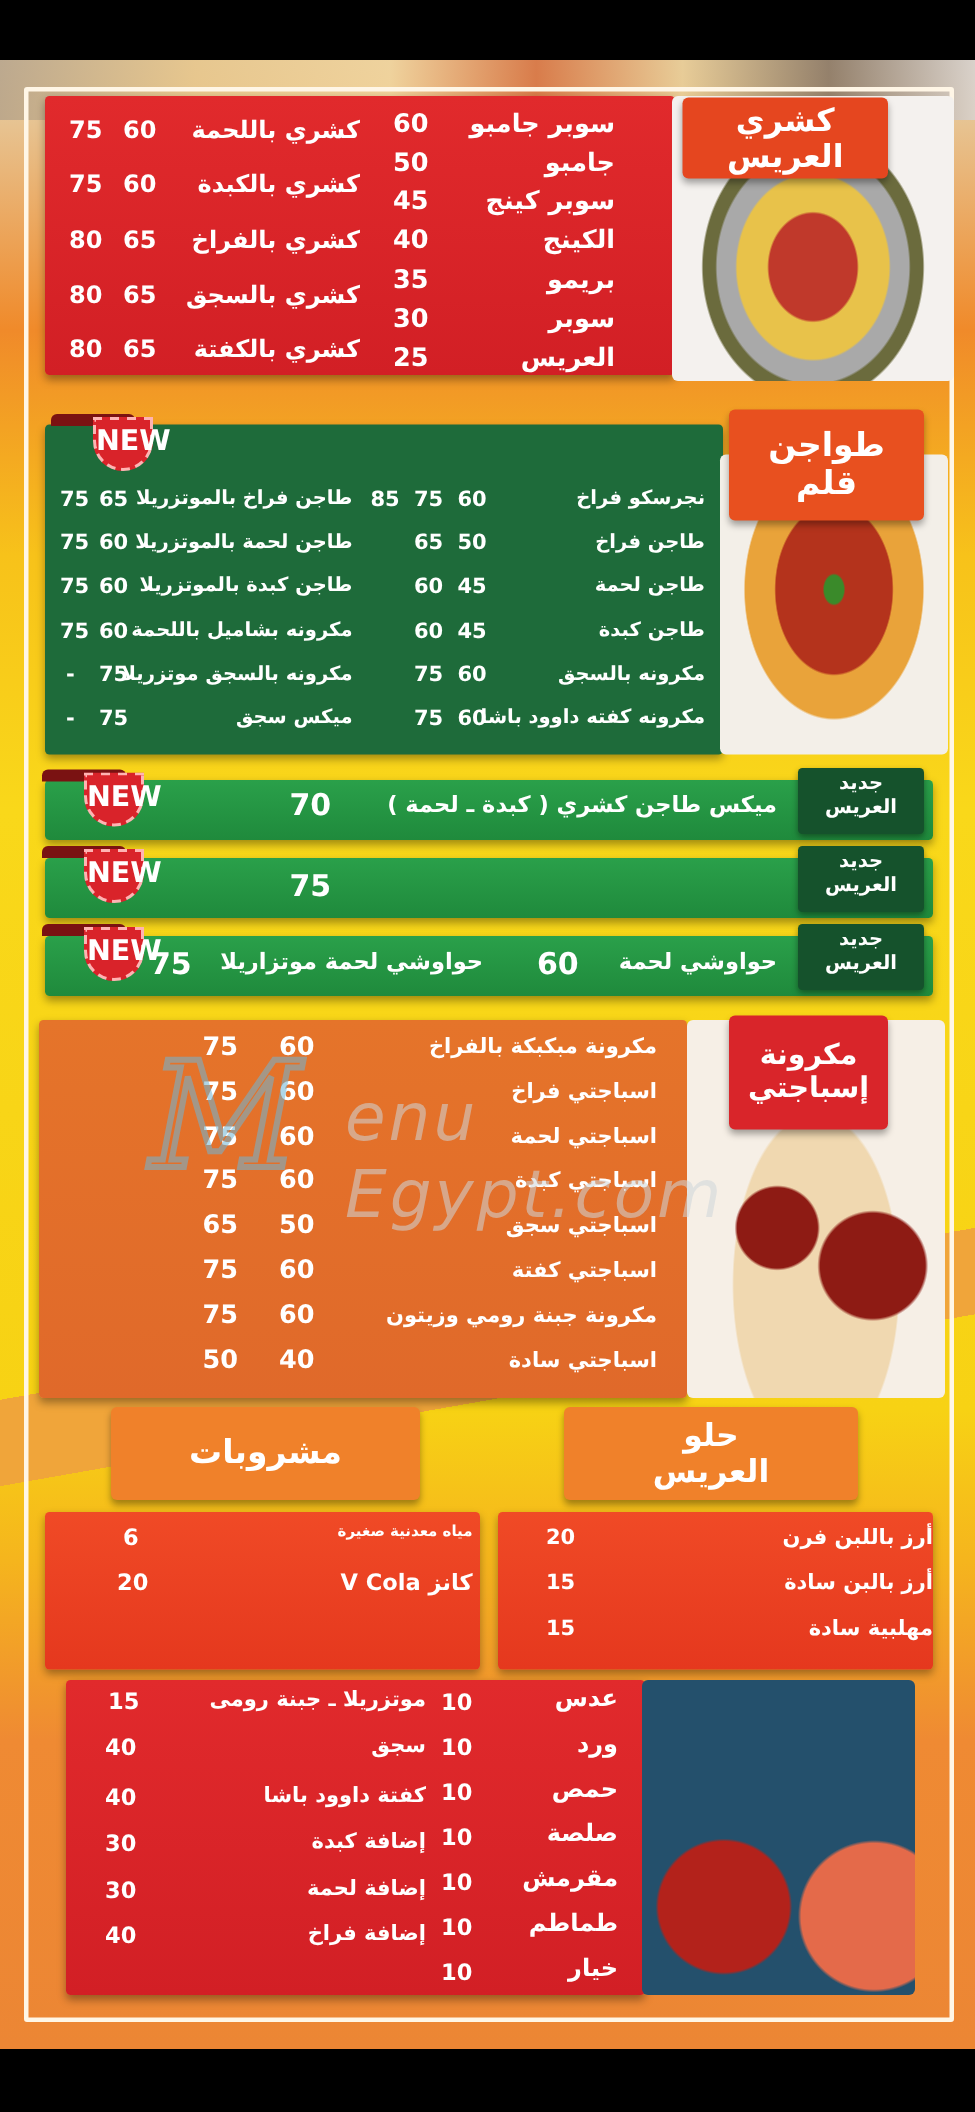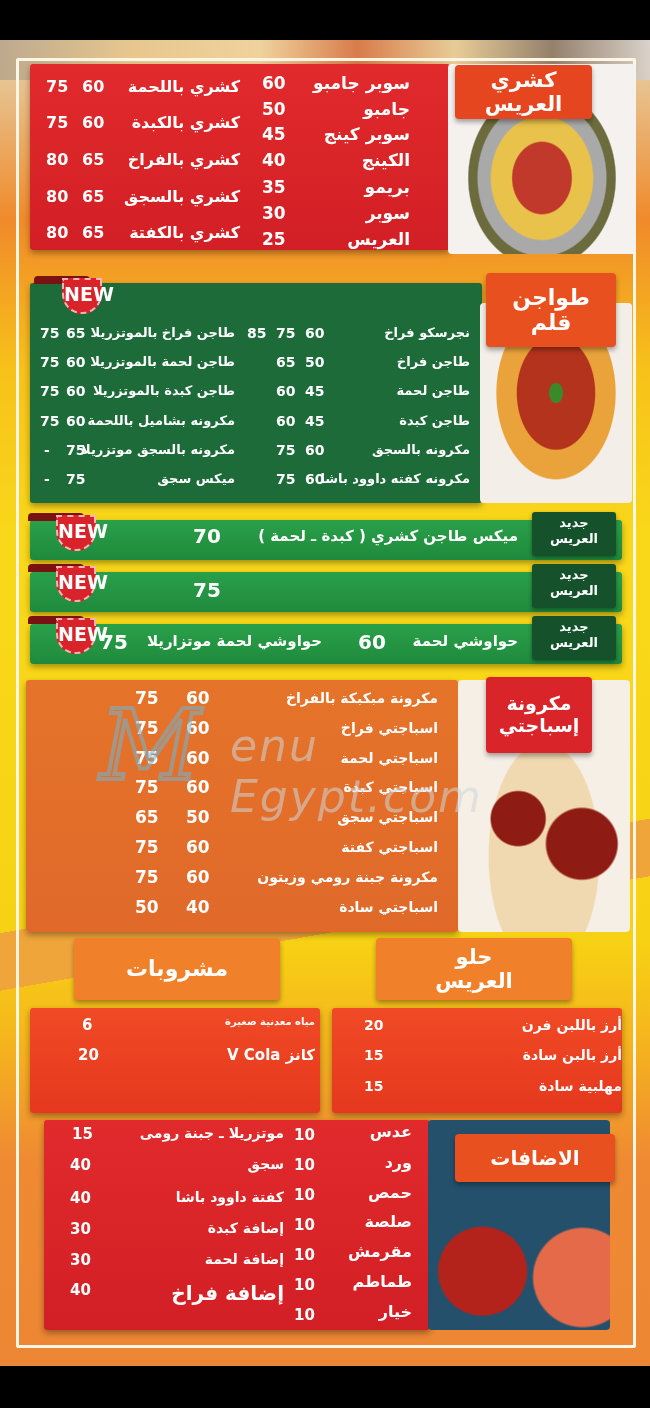--- a/index.html
+++ b/index.html
@@ -285,23 +285,20 @@
   <div class="panel tomato" style="left:30px; top:968px; width:290px; height:105px;"></div>
   <div>
     <span class="txt" style="right:335px; top:976px; font-size:10px;">مياه معدنية صغيرة</span>
     <span class="num" style="left:82px; top:976px; font-size:15px;">6</span>
     <span class="txt" style="right:335px; top:1006px; font-size:15px;margin-left:47px;">كانز V Cola</span>
     <span class="num" style="left:78px; top:1006px; font-size:15px;">20</span>
   </div>
 
   <div class="panel red" style="left:44px; top:1080px; width:386px; height:210px;"></div>
   <div class="photo" style="left:428px; top:1080px; width:182px; height:210px; background: radial-gradient(circle at 30% 72%, #b3221b 0 22%, transparent 23%), radial-gradient(circle at 85% 75%, #e46a4a 0 22%, transparent 23%), #24506c;"></div>
-  <div class="head" style="left:455px; top:1094px; width:160px; height:48px; font-size:20px; background:#e8501f;">
-    <span>الاضافات</span>
-  </div>
 
   <div>
     <span class="txt" style="right:238px; top:1082px; font-size:16px;">عدس</span>
     <span class="num" style="left:294px; top:1086px; font-size:15px;">10</span>
     <span class="txt" style="right:238px; top:1113px; font-size:16px;">ورد</span>
     <span class="num" style="left:294px; top:1116px; font-size:15px;">10</span>
     <span class="txt" style="right:238px; top:1143px; font-size:16px;">حمص</span>
     <span class="num" style="left:294px; top:1146px; font-size:15px;">10</span>
     <span class="txt" style="right:238px; top:1172px; font-size:16px;">صلصة</span>
     <span class="num" style="left:294px; top:1176px; font-size:15px;">10</span>
@@ -317,16 +314,16 @@
     <span class="txt" style="right:366px; top:1085px; font-size:14px;">موتزريلا ـ جبنة رومى</span>
     <span class="num" style="left:72px; top:1085px; font-size:15px;">15</span>
     <span class="txt" style="right:366px; top:1116px; font-size:14px;">سجق</span>
     <span class="num" style="left:70px; top:1116px; font-size:15px;">40</span>
     <span class="txt" style="right:366px; top:1149px; font-size:14px;">كفتة داوود باشا</span>
     <span class="num" style="left:70px; top:1149px; font-size:15px;">40</span>
     <span class="txt" style="right:366px; top:1180px; font-size:14px;">إضافة كبدة</span>
     <span class="num" style="left:70px; top:1180px; font-size:15px;">30</span>
     <span class="txt" style="right:366px; top:1211px; font-size:14px;">إضافة لحمة</span>
     <span class="num" style="left:70px; top:1211px; font-size:15px;">30</span>
-    <span class="txt" style="right:366px; top:1241px; font-size:20px;">إضافة فراخ</span>
+    <span class="txt" style="right:366px; top:1241px; font-size:14px;">إضافة فراخ</span>
     <span class="num" style="left:70px; top:1241px; font-size:15px;">40</span>
   </div>
 </div>
 
 </body></html>

